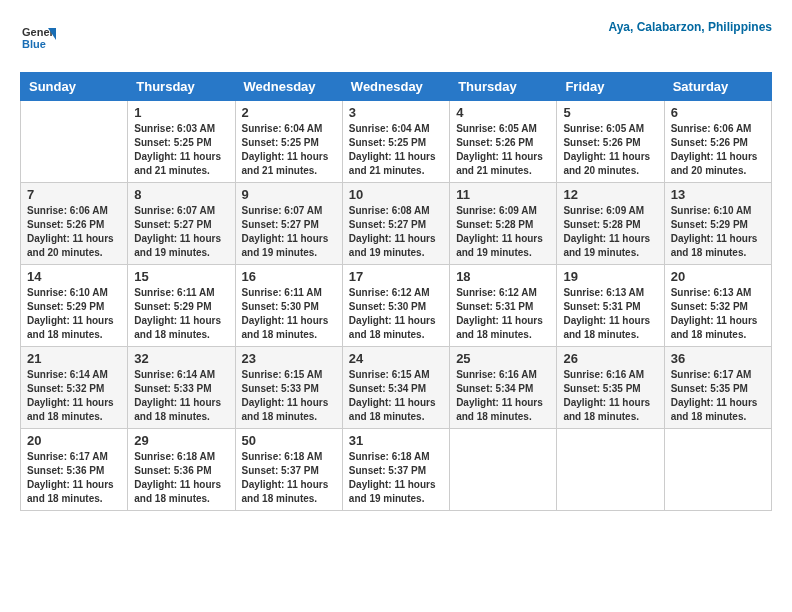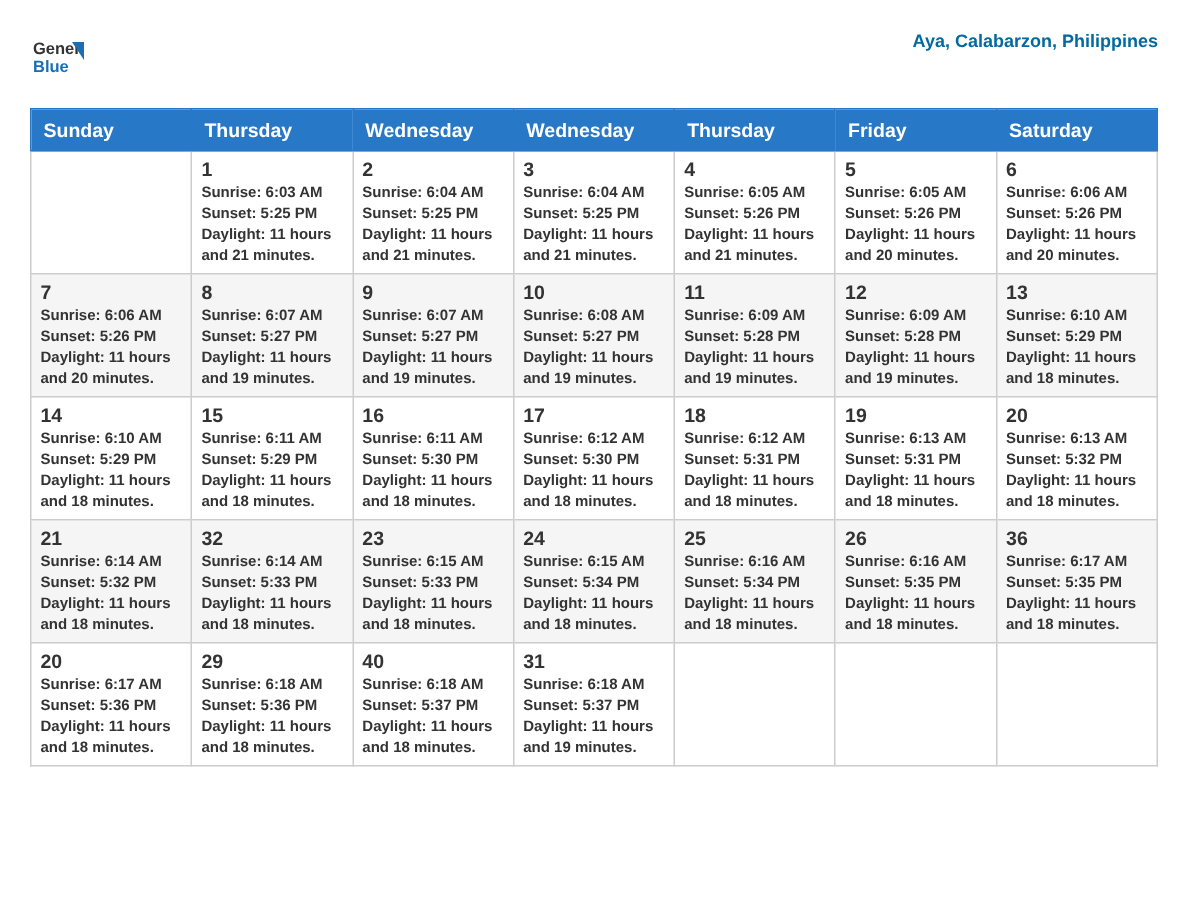--- a/index.html
+++ b/index.html
@@ -321,21 +321,21 @@
 and 18 minutes.</div>
         </td>
         <td>
           <span class="day-num">29</span>
           <div class="day-info" style="white-space: pre-line;">Sunrise: 6:18 AM
 Sunset: 5:36 PM
 Daylight: 11 hours
 and 18 minutes.</div>
         </td>
         <td>
-          <span class="day-num">40</span>
+          <span class="day-num">50</span>
           <div class="day-info" style="white-space: pre-line;">Sunrise: 6:18 AM
 Sunset: 5:37 PM
 Daylight: 11 hours
 and 18 minutes.</div>
         </td>
         <td>
           <span class="day-num">31</span>
           <div class="day-info" style="white-space: pre-line;">Sunrise: 6:18 AM
 Sunset: 5:37 PM
 Daylight: 11 hours

